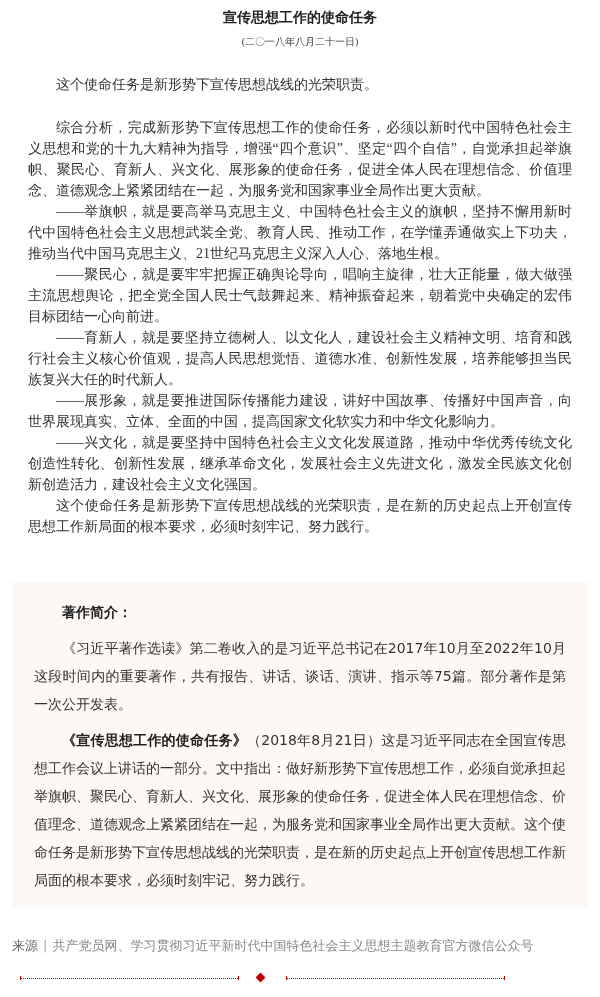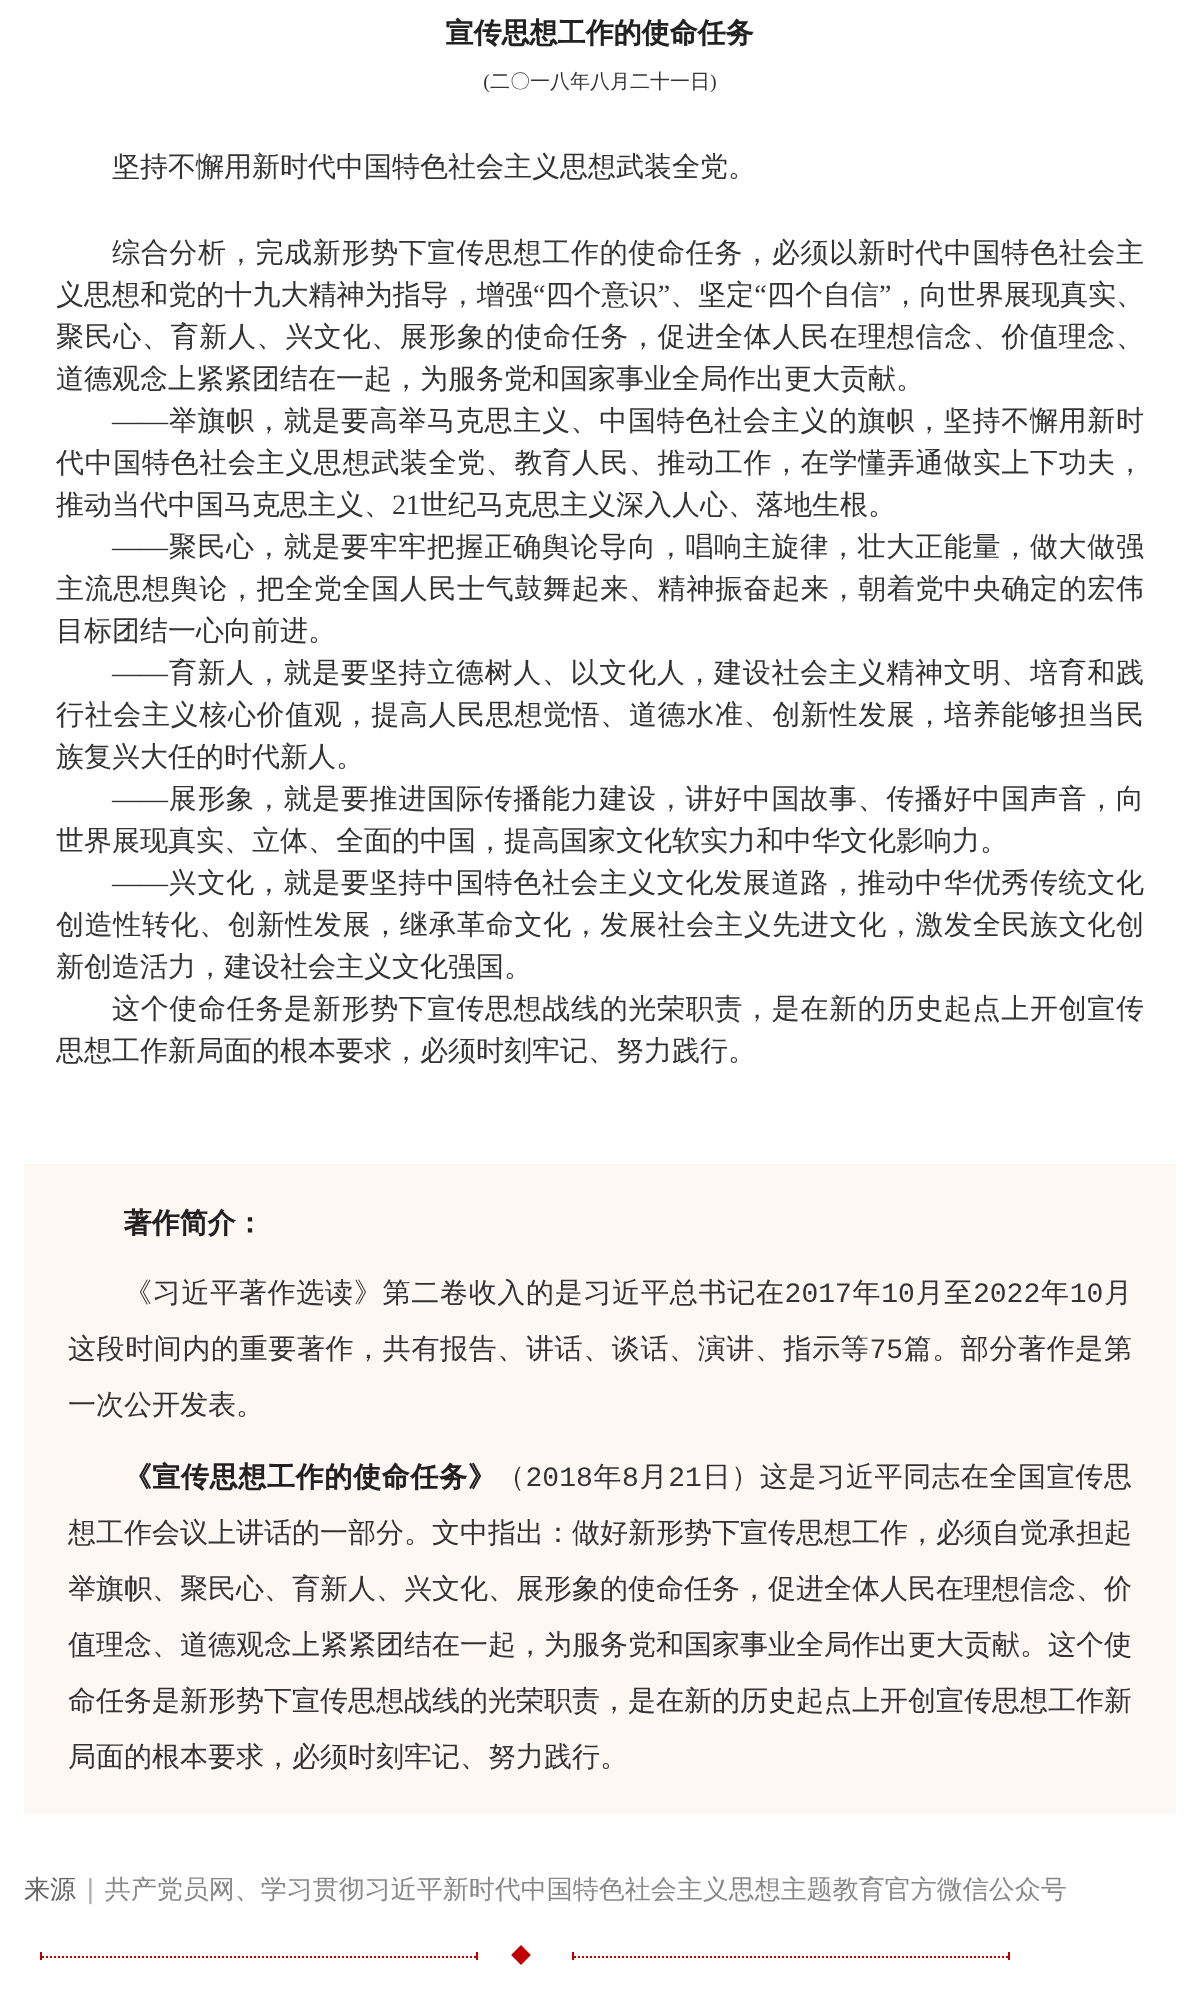--- a/index.html
+++ b/index.html
@@ -53,21 +53,21 @@
     line-height: 28px;
     color: #333333;
     text-align: justify;
   }
   .box-heading {
     font-weight: bold;
     text-indent: 2em;
     margin: 0 0 8px 0;
     color: #222;
   }
-  .box p { margin: 0 0 8px 0; text-indent: 2em; font-family: Liberation Mono, monospace; }
+  .box p { margin: 0 0 8px 0; text-indent: 2em; }
   .box .bold { font-weight: bold; color: #222; }
   .source {
     position: absolute;
     left: 12px;
     top: 937px;
     font-size: 13px;
     line-height: 18px;
     color: #888888;
     white-space: nowrap;
   }
@@ -98,23 +98,23 @@
     background: #c00000;
     transform: rotate(45deg);
   }
 </style>
 </head>
 <body>
 
 <div class="article">
   <div class="title">宣传思想工作的使命任务</div>
   <div class="subtitle">(二〇一八年八月二十一日)</div>
-  <div class="intro">坚持不懈用新时代中国特色社会主义思想武装全党。</div>
+  <div class="intro">这个使命任务是新形势下宣传思想战线的光荣职责。</div>
   <div class="body">
-    <p>综合分析，完成新形势下宣传思想工作的使命任务，必须以新时代中国特色社会主义思想和党的十九大精神为指导，增强“四个意识”、坚定“四个自信”，向世界展现真实、聚民心、育新人、兴文化、展形象的使命任务，促进全体人民在理想信念、价值理念、道德观念上紧紧团结在一起，为服务党和国家事业全局作出更大贡献。</p>
+    <p>综合分析，完成新形势下宣传思想工作的使命任务，必须以新时代中国特色社会主义思想和党的十九大精神为指导，增强“四个意识”、坚定“四个自信”，自觉承担起举旗帜、聚民心、育新人、兴文化、展形象的使命任务，促进全体人民在理想信念、价值理念、道德观念上紧紧团结在一起，为服务党和国家事业全局作出更大贡献。</p>
     <p>——举旗帜，就是要高举马克思主义、中国特色社会主义的旗帜，坚持不懈用新时代中国特色社会主义思想武装全党、教育人民、推动工作，在学懂弄通做实上下功夫，推动当代中国马克思主义、21世纪马克思主义深入人心、落地生根。</p>
     <p>——聚民心，就是要牢牢把握正确舆论导向，唱响主旋律，壮大正能量，做大做强主流思想舆论，把全党全国人民士气鼓舞起来、精神振奋起来，朝着党中央确定的宏伟目标团结一心向前进。</p>
     <p>——育新人，就是要坚持立德树人、以文化人，建设社会主义精神文明、培育和践行社会主义核心价值观，提高人民思想觉悟、道德水准、创新性发展，培养能够担当民族复兴大任的时代新人。</p>
     <p>——展形象，就是要推进国际传播能力建设，讲好中国故事、传播好中国声音，向世界展现真实、立体、全面的中国，提高国家文化软实力和中华文化影响力。</p>
     <p>——兴文化，就是要坚持中国特色社会主义文化发展道路，推动中华优秀传统文化创造性转化、创新性发展，继承革命文化，发展社会主义先进文化，激发全民族文化创新创造活力，建设社会主义文化强国。</p>
     <p>这个使命任务是新形势下宣传思想战线的光荣职责，是在新的历史起点上开创宣传思想工作新局面的根本要求，必须时刻牢记、努力践行。</p>
   </div>
 </div>
 
 <div class="box">

